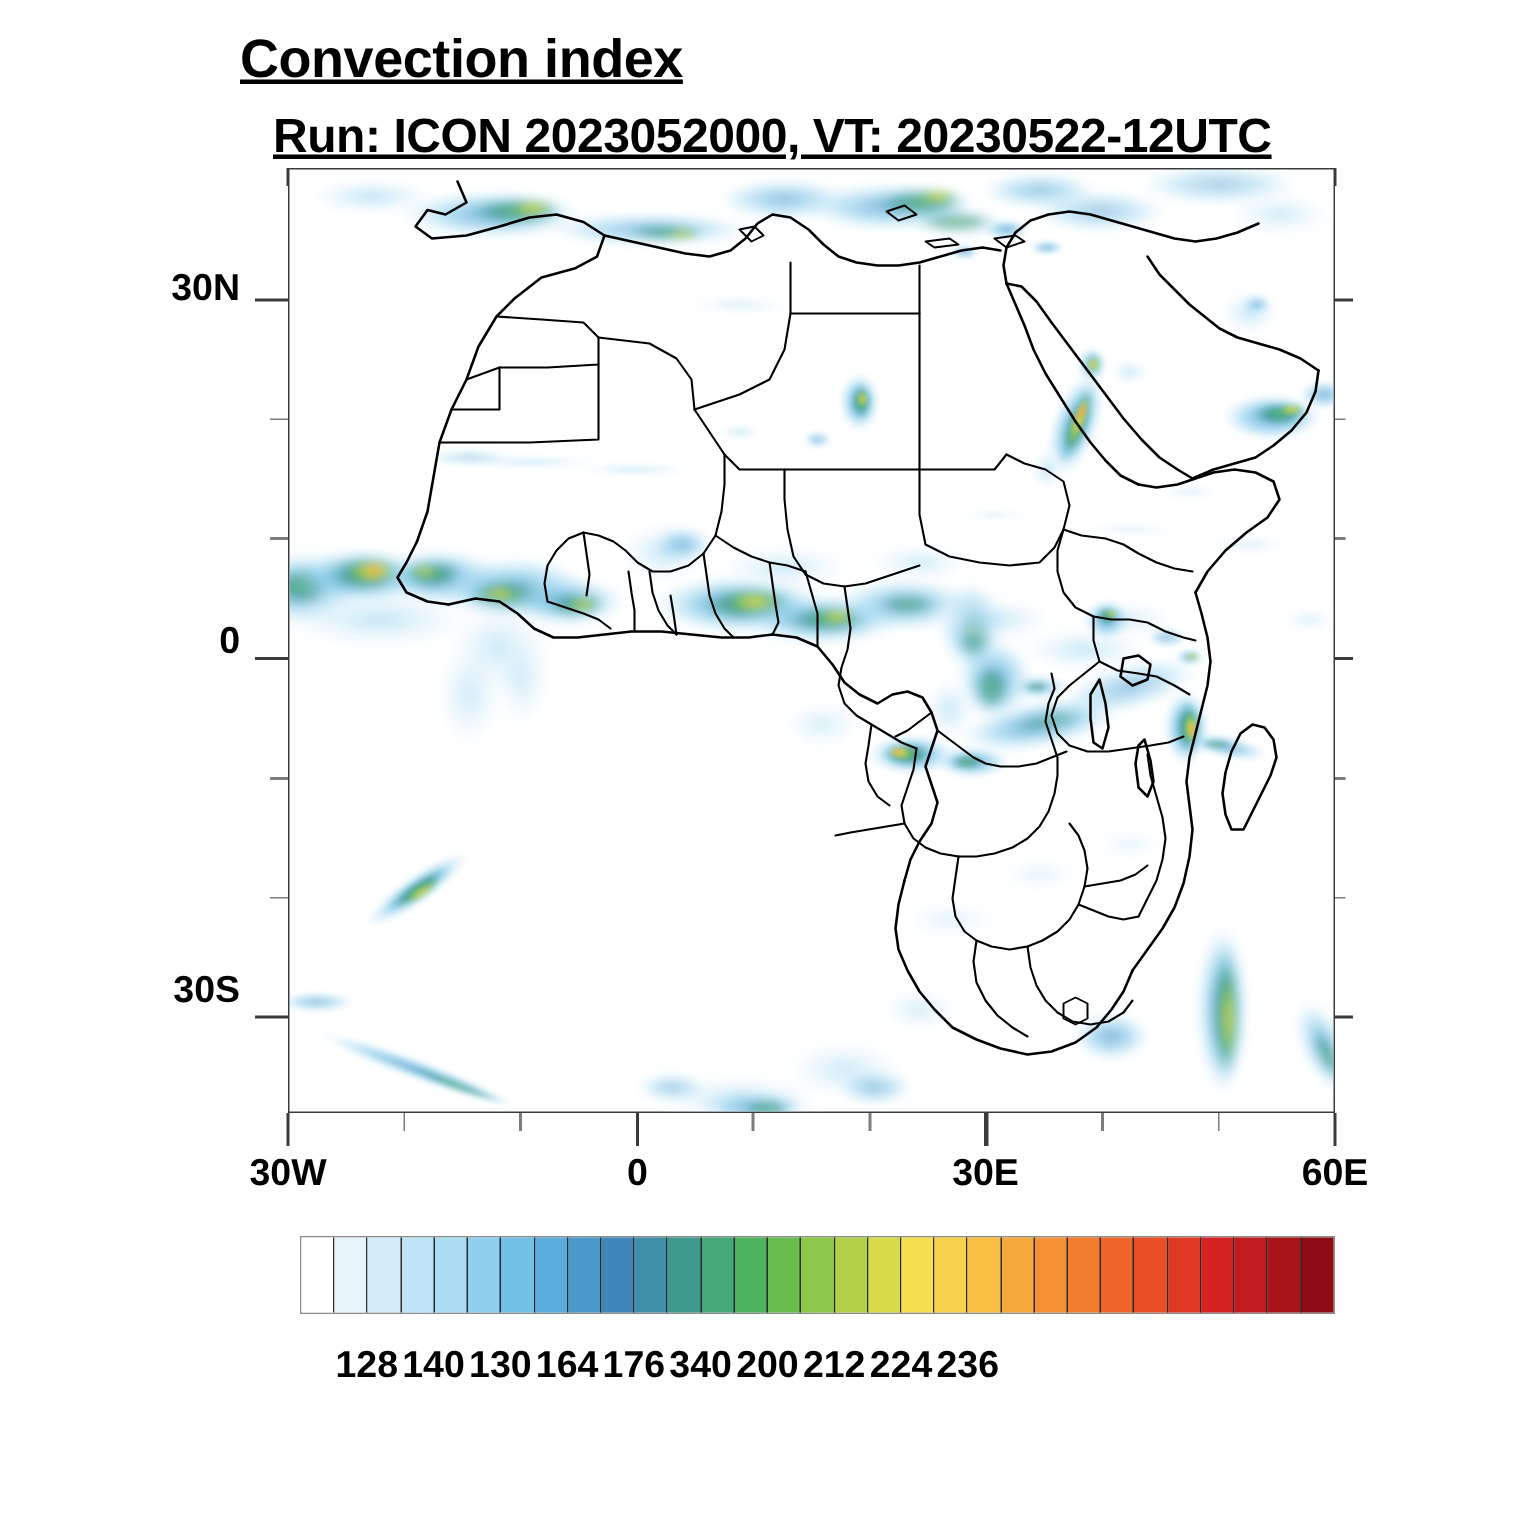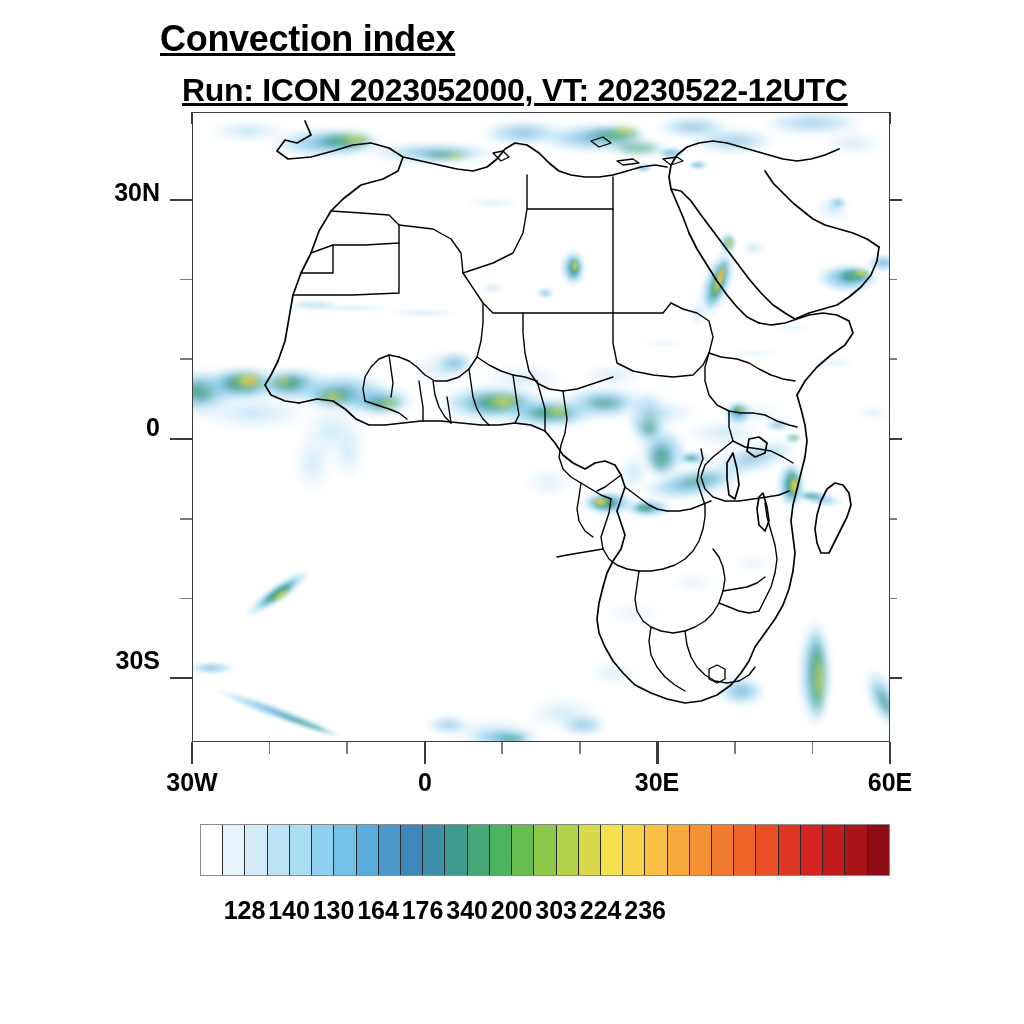--- a/index.html
+++ b/index.html
@@ -486,18 +486,18 @@
       <div class="cell" style="background: rgb(142, 13, 20);"></div>
     </div>
   <div id="cbar-labels">
       <div class="cl" style="left: 44.5161px;">128</div>
       <div class="cl" style="left: 89.0323px;">140</div>
       <div class="cl" style="left: 133.548px;">130</div>
       <div class="cl" style="left: 178.065px;">164</div>
       <div class="cl" style="left: 222.581px; text-align: center;">176</div>
       <div class="cl" style="left: 267.097px;">340</div>
       <div class="cl" style="left: 311.613px;">200</div>
-      <div class="cl" style="left: 356.129px;">303</div>
+      <div class="cl" style="left: 356.129px;">212</div>
       <div class="cl" style="left: 400.645px;">224</div>
       <div class="cl" style="left: 445.161px;">236</div>
     </div>
 
 </div>
 
 </body></html>

